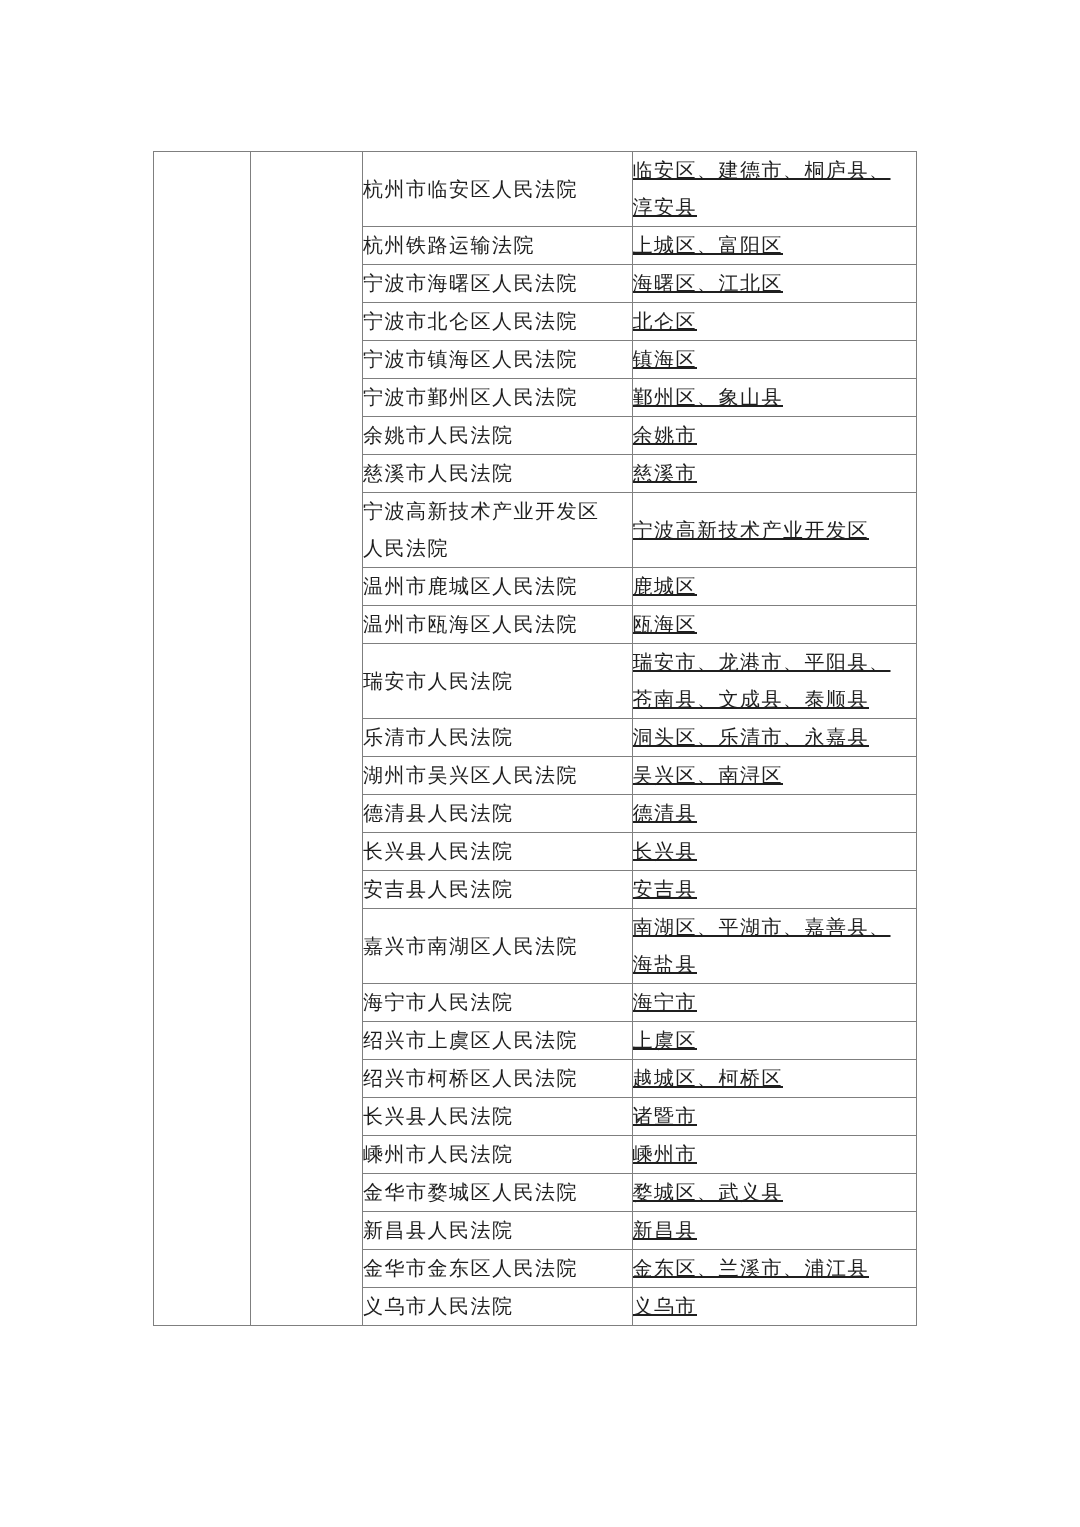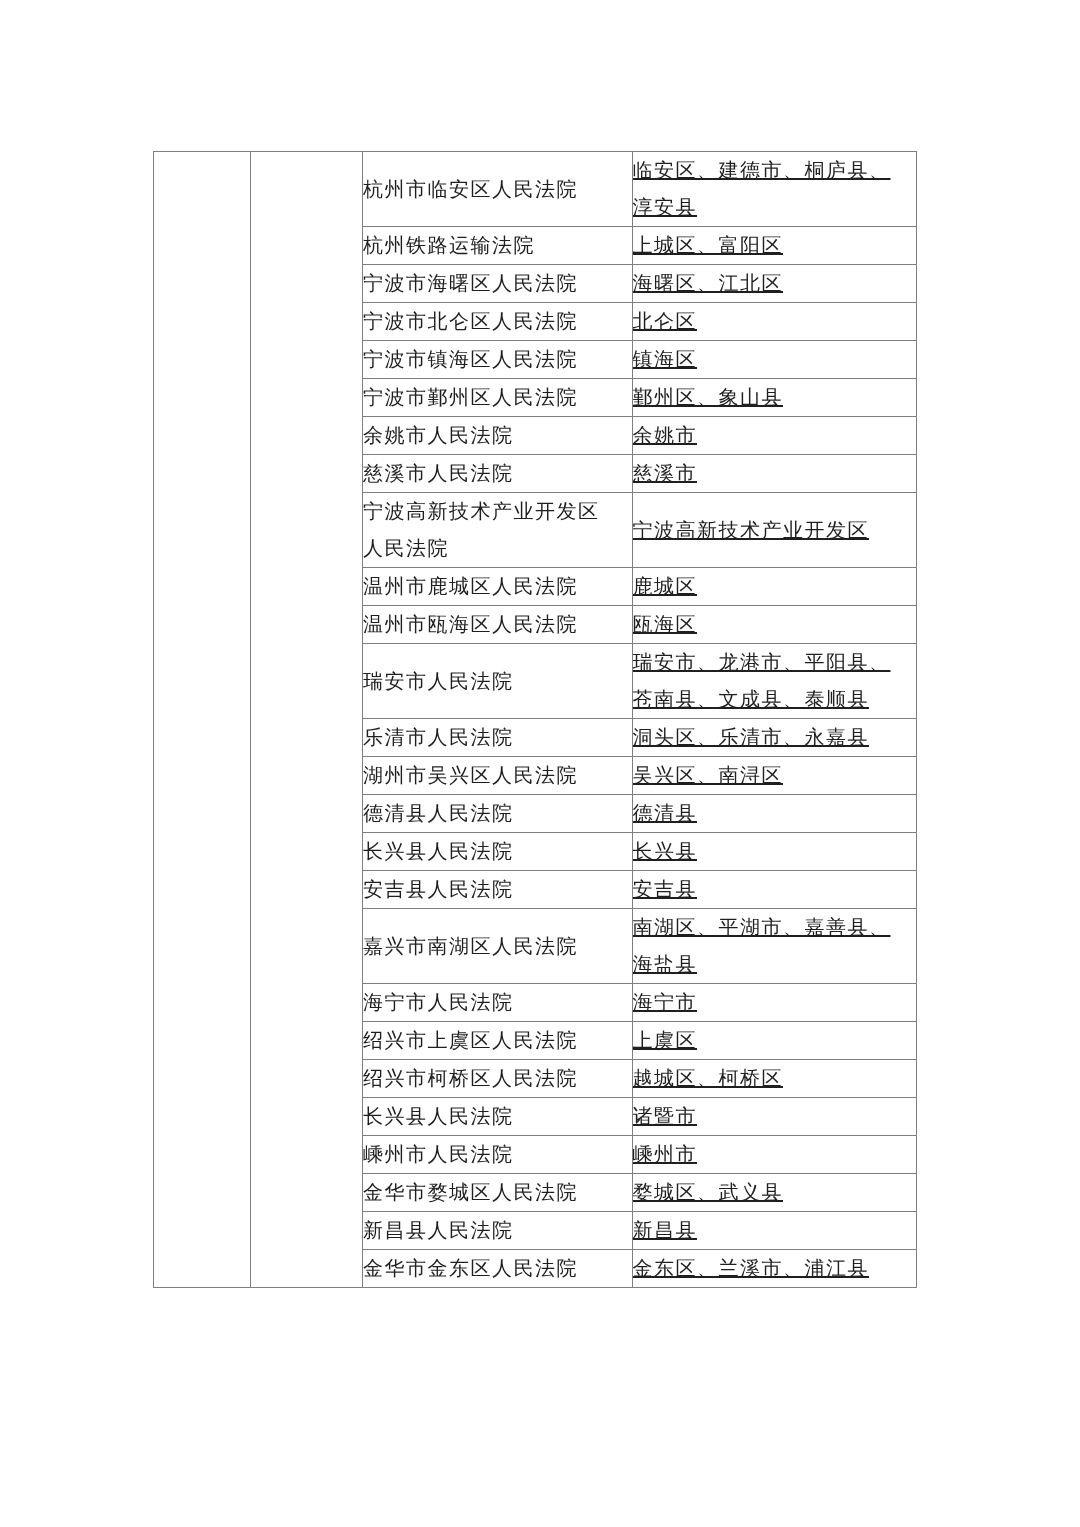--- a/index.html
+++ b/index.html
@@ -214,16 +214,20 @@
   <tr>
     <td class="court-cell">新昌县人民法院</td>
     <td class="jurisdiction-cell">新昌县</td>
   </tr>
 
   <tr>
     <td class="court-cell">金华市金东区人民法院</td>
     <td class="jurisdiction-cell">金东区、兰溪市、浦江县</td>
   </tr>
 
+  <tr>
+    <td class="court-cell">义乌市人民法院</td>
+    <td class="jurisdiction-cell">义乌市</td>
+  </tr>
 </tbody>
     </table>
   </div>
 </div>
 
 </body></html>

